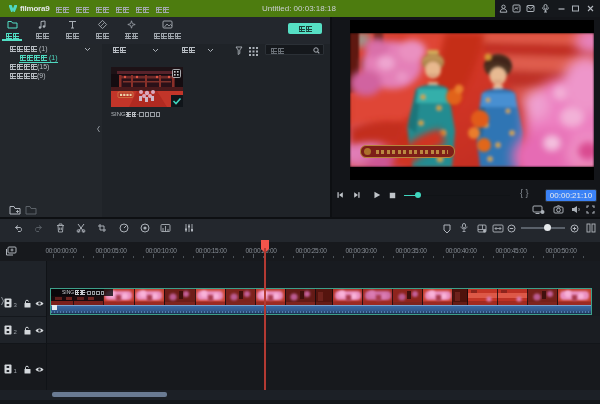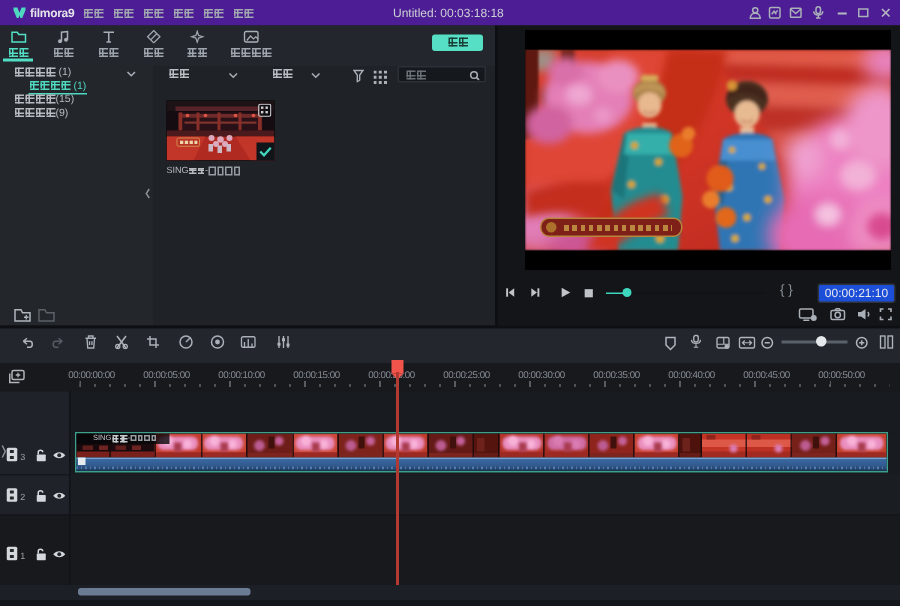--- a/index.html
+++ b/index.html
@@ -9,21 +9,21 @@
 
 .cbox{display:inline-block;width:4.5px;height:5.5px;border:1px solid #989da3;vertical-align:middle;margin:0 .5px}
 .c{display:inline-block;width:6px;height:6px;margin:0 .5px;vertical-align:middle;
 background-image:linear-gradient(var(--k),var(--k)),linear-gradient(var(--k),var(--k)),linear-gradient(var(--k),var(--k)),linear-gradient(var(--k),var(--k)),linear-gradient(var(--k),var(--k));
 background-size:100% 1px,100% 1px,100% 1px,1px 100%,1px 60%;
 background-position:0 0,0 55%,0 100%,55% 0,12% 40%;
 background-repeat:no-repeat}
 .c.sm{width:4.5px;height:4.5px}
 #cliplabel .cbox{width:3.5px;height:4px}
 
-#titlebar{position:absolute;left:0;top:0;width:600px;height:17px;background:#4c1d95}
+#titlebar{position:absolute;left:0;top:0;width:495px;height:17px;background:#4d7c0f}
 #logo{position:absolute;left:8px;top:3px}
 #logoname{position:absolute;left:20px;top:4.5px;color:#e4e6e9;font-size:8px;font-weight:bold;letter-spacing:-0.2px}
 .menuitem{position:absolute;top:5.5px;--k:#a2a8af}
 #wintitle{position:absolute;left:262px;top:4.5px;color:#ccd0d5;font-size:8px}
 .tico{position:absolute;top:4px;width:9px;height:9px}
 
 #tabbar{position:absolute;left:0;top:17px;width:600px;height:27px;background:#23272d}
 .tab{position:absolute;top:3px;text-align:center;--k:#9fa5ac}
 .tab .ic{display:block;margin:0 auto 3px auto;width:11px;height:9px}
 .tab.sel{--k:#52dfc5}
@@ -41,21 +41,21 @@
 
 #vdiv{position:absolute;left:330px;top:17px;width:2px;height:200px;background:#0d0f12}
 #hdiv{position:absolute;left:0;top:217px;width:600px;height:2px;background:#0d0f12}
 
 #preview{position:absolute;left:332px;top:17px;width:268px;height:200px;background:#131519}
 #videoblack{position:absolute;left:18px;top:3px;width:244px;height:160px;background:#000}
 #videoimg{position:absolute;left:0px;top:13px;width:244px;height:134px;overflow:hidden}
 #caption{position:absolute;left:10px;top:124.5px;width:95px;height:13px;background:#7e1f18;border:1px solid #b8863c;border-radius:6px;overflow:hidden}
 #videoimg svg{filter:blur(.8px) saturate(1.08) brightness(.97)}
 #pvcontrols{position:absolute;left:0;top:169px;width:268px;height:31px}
-#timecode{position:absolute;left:213px;top:3px;width:52px;height:13px;background:#1d4ed8;border:1px solid #2e343b;border-radius:2px;color:#e8eaed;font-size:8px;text-align:center;line-height:12px;letter-spacing:0}
+#timecode{position:absolute;left:213px;top:3px;width:52px;height:13px;background:#3b82f6;border:1px solid #2e343b;border-radius:2px;color:#e8eaed;font-size:8px;text-align:center;line-height:12px;letter-spacing:0}
 
 #tltoolbar{position:absolute;left:0;top:219px;width:600px;height:23px;background:#23272d}
 
 #ruler{position:absolute;left:0;top:242px;width:600px;height:19px;background:#17191d}
 .rlabel{position:absolute;top:6px;width:50px;text-align:center;color:#878d95;font-size:6.5px;letter-spacing:-0.3px}
 
 #tracks{position:absolute;left:0;top:261px;width:600px;height:129px;background:#17191d}
 
 #clip{position:absolute;left:50px;top:27px;width:542px;height:27px;border:1px solid #3da08a;background:#111}
 #clipthumbs{position:absolute;left:0;top:0;width:540px;height:16px}

